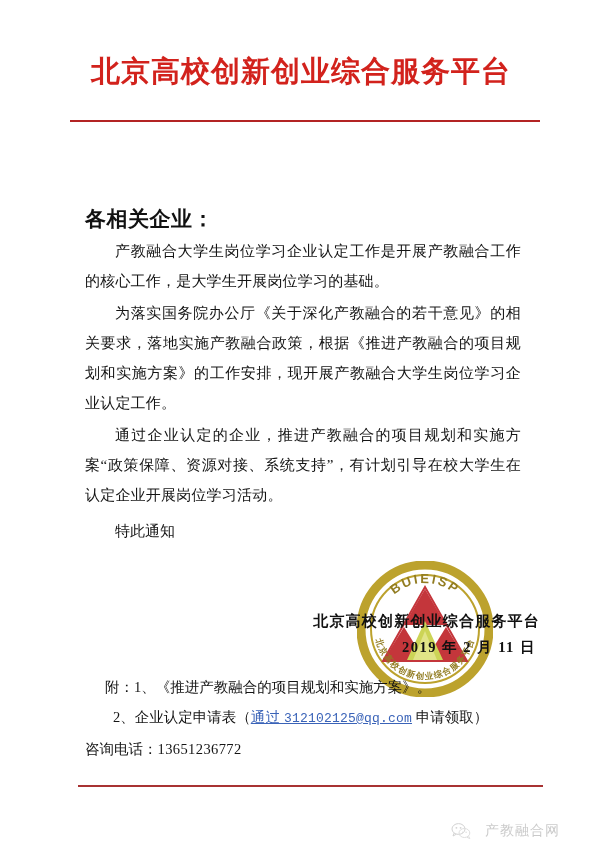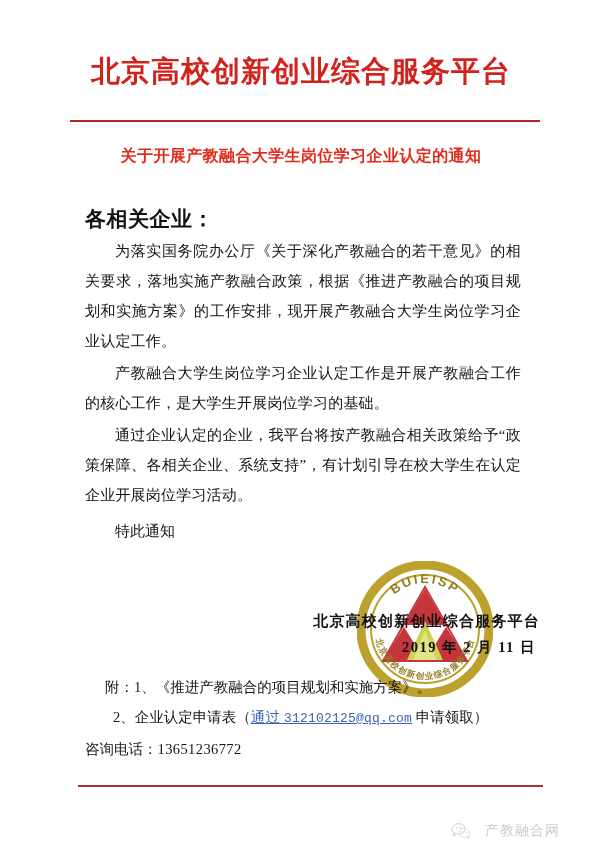--- a/index.html
+++ b/index.html
@@ -208,28 +208,27 @@
 </style>
 </head>
 <body>
 
 <div class="page">
 
   <div class="doc-title">北京高校创新创业综合服务平台</div>
 
   <div class="rule-top"></div>
 
-  <div class="doc-subtitle">关于开展产教融合大学生岗位学习企业认定的通知</div>
 
   <div class="salutation">各相关企业：</div>
 
   <div class="body-block">
+    <p class="para">产教融合大学生岗位学习企业认定工作是开展产教融合工作的核心工作，是大学生开展岗位学习的基础。</p>
     <p class="para">为落实国务院办公厅《关于深化产教融合的若干意见》的相关要求，落地实施产教融合政策，根据《推进产教融合的项目规划和实施方案》的工作安排，现开展产教融合大学生岗位学习企业认定工作。</p>
-    <p class="para">产教融合大学生岗位学习企业认定工作是开展产教融合工作的核心工作，是大学生开展岗位学习的基础。</p>
-    <p class="para">通过企业认定的企业，我平台将按产教融合相关政策给予“政策保障、各相关企业、系统支持”，有计划引导在校大学生在认定企业开展岗位学习活动。</p>
+    <p class="para">通过企业认定的企业，推进产教融合的项目规划和实施方案“政策保障、资源对接、系统支持”，有计划引导在校大学生在认定企业开展岗位学习活动。</p>
     <p class="notice-end">特此通知</p>
   </div>
 
   <div class="seal">
     <svg width="136" height="136" viewBox="0 0 136 136" xmlns="http://www.w3.org/2000/svg">
       <defs>
         <path id="arcTop" d="M 22,68 A 46,46 0 0 1 114,68" fill="none"></path>
         <path id="arcBottom" d="M 18,68 A 50,50 0 0 0 118,68" fill="none"></path>
       </defs>
 

